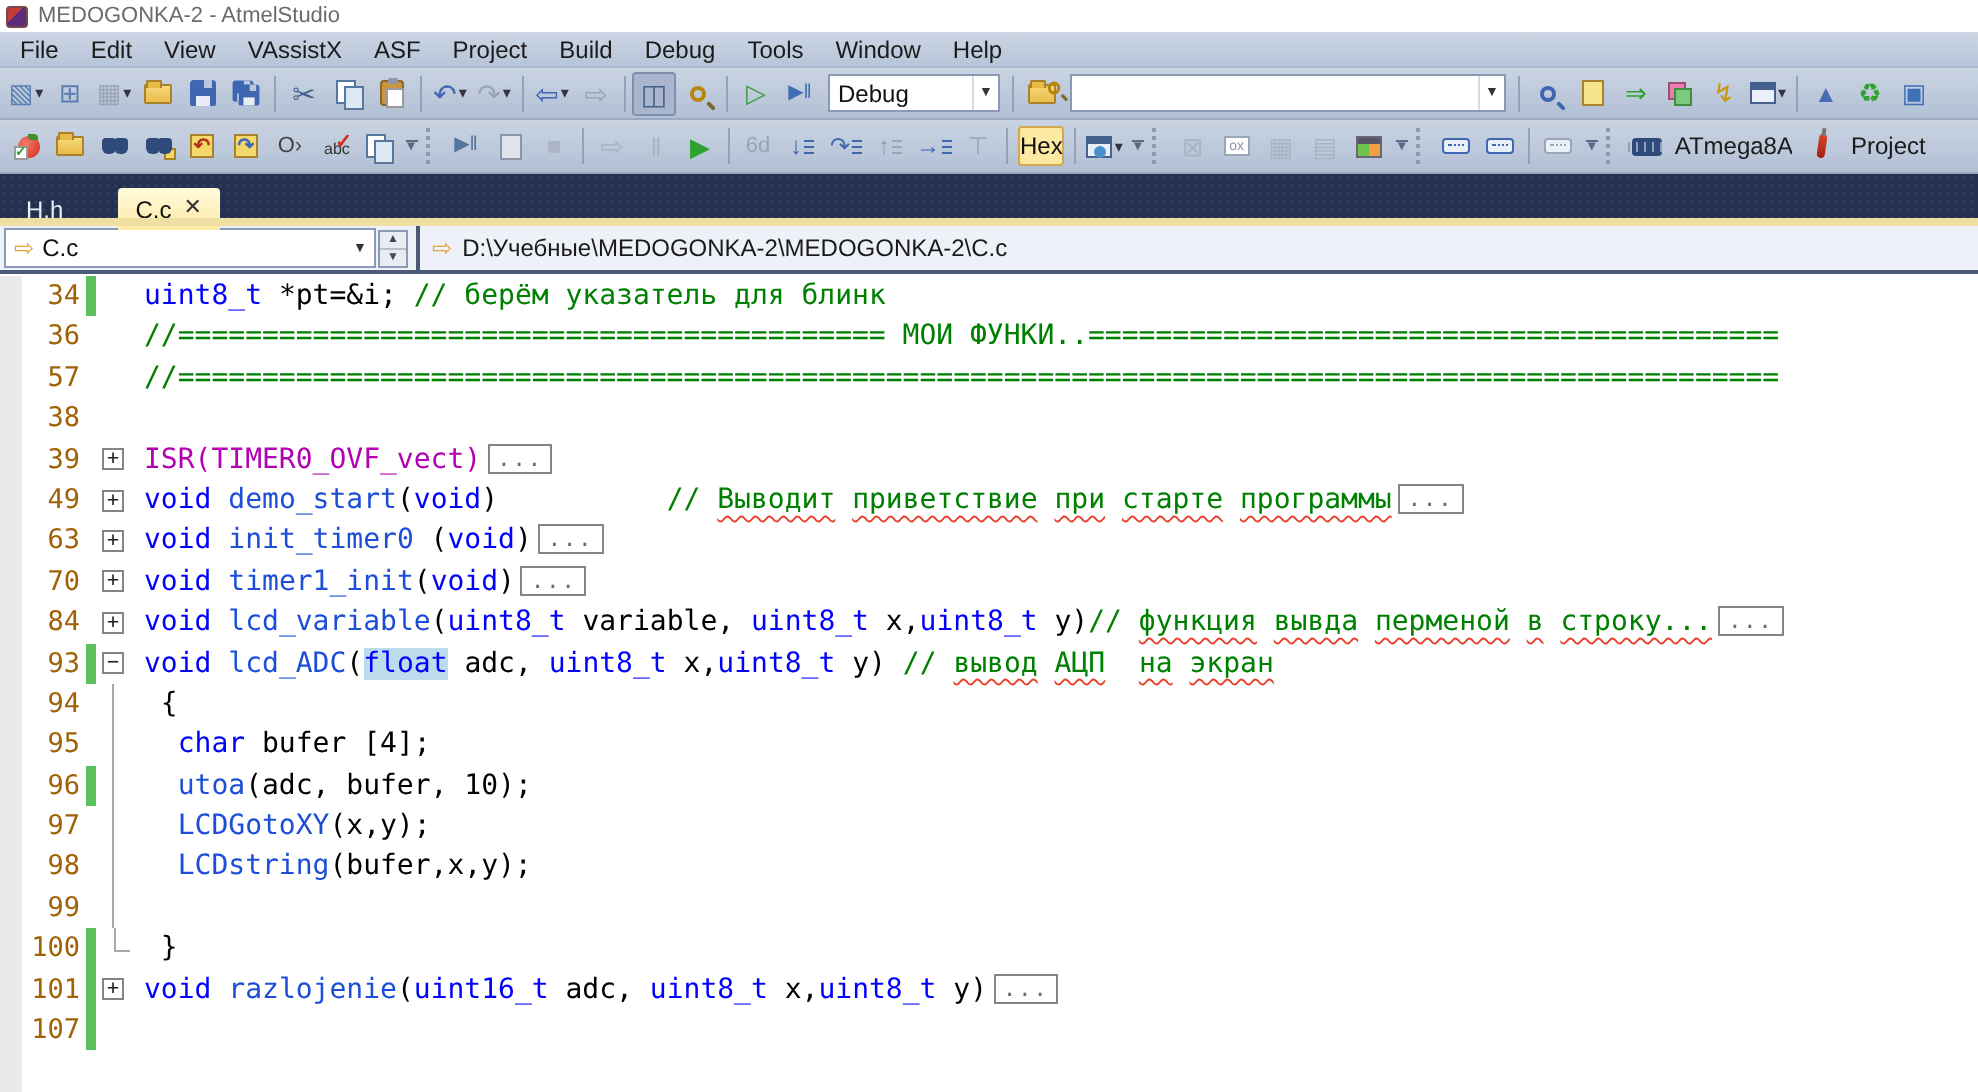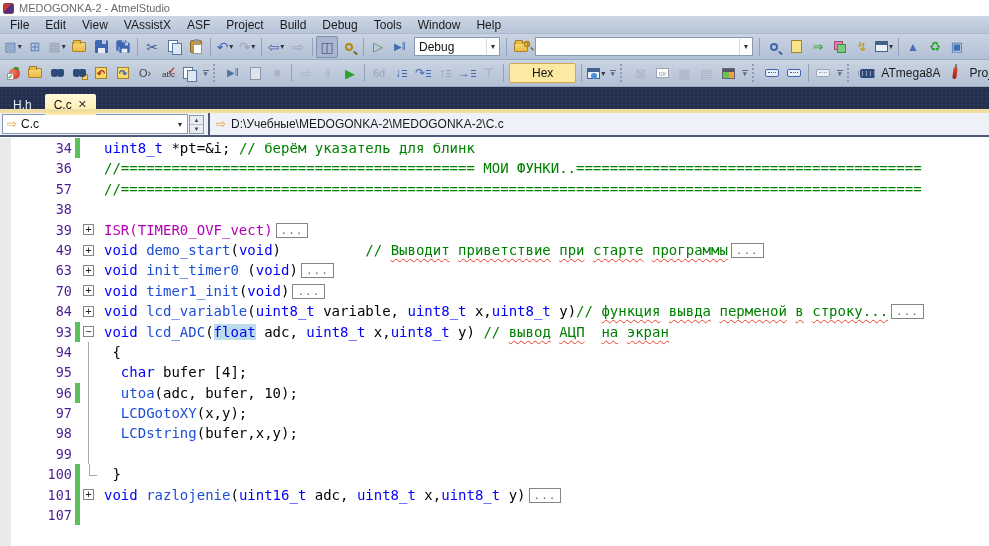--- a/index.html
+++ b/index.html
@@ -26,21 +26,21 @@
   .tbtn.pressed { background:#a9b6cd; border:1px solid #7f8fae; }
   .caret { font-size:8px; color:#334; margin-left:1px; }
   .sep { width:1px; height:18px; background:#93a2bb; margin:0 3px; flex:0 0 auto; }
   .grip { width:5px; height:18px; border-left:2px dotted #8b99b4; margin:0 4px 0 2px; flex:0 0 auto; }
   .overflow { width:11px; height:20px; display:flex; flex-direction:column; align-items:center; justify-content:center; gap:1px; flex:0 0 auto; }
   .overflow i { display:block; width:6px; height:0; border-top:1px solid #5a6a85; }
   .overflow b { font-size:7px; color:#5a6a85; line-height:4px; }
   .combo { background:#fff; border:1px solid #8a9ab5; height:19px; display:flex; align-items:center; font-size:12px; color:#111; margin:0 3px; flex:0 0 auto; }
   .combo .ctext { flex:1; padding:0 4px; white-space:nowrap; overflow:hidden; }
   .combo .carrow { width:13px; height:100%; display:flex; align-items:center; justify-content:center; font-size:7px; color:#333; border-left:1px solid #d5dce6; }
-  .toggle-btn { height:20px; padding:0 22px; background:#fdeaa2; border:1px solid #d3a94f; border-radius:2px; font-size:12px; color:#111; display:flex; align-items:center; margin:0 2px; flex:0 0 auto;}
+  .toggle-btn { height:20px; padding:0 0; background:#fdeaa2; border:1px solid #d3a94f; border-radius:2px; font-size:12px; color:#111; display:flex; align-items:center; margin:0 2px; flex:0 0 auto;}
   .tlabel { font-size:12px; color:#1b1b1b; margin:0 4px 0 3px; white-space:nowrap; overflow:hidden; flex:0 0 auto; }
 
   
   .ic-folder { width:14px; height:10px; background:linear-gradient(#f6d87c,#eaba47); border:1px solid #a8832c; border-radius:1px; position:relative; }
   .ic-folder:before { content:""; position:absolute; top:-3px; left:0; width:6px; height:3px; background:#eaba47; border:1px solid #a8832c; border-bottom:none; border-radius:1px 1px 0 0; }
   .ic-mag { width:8px; height:8px; border:2px solid #b8860b; border-radius:50%; position:relative; }
   .ic-mag.blue { border-color:#3f66b0; }
   .ic-mag:after { content:""; position:absolute; width:5px; height:2px; background:inherit; border-radius:1px; left:6px; top:7px; transform:rotate(45deg); background:#7a6a2a; }
   .ic-mag.blue:after { background:#3f66b0; }
   .ic-foldermag { position:relative; width:15px; height:11px; }
@@ -93,21 +93,21 @@
   .ic-tool:before { content:""; position:absolute; left:1px; top:-3px; width:2px; height:4px; background:#777; }
   .ic-step { display:flex; align-items:center; gap:1px; }
   .ic-step .bars { width:5px; height:7px; background:repeating-linear-gradient(#3f66b0 0 1px,transparent 1px 3px); }
   .ic-step.grey .bars { background:repeating-linear-gradient(#9aa6b6 0 1px,transparent 1px 3px); }
   .spin { width:15px; height:19px; display:flex; flex-direction:column; border:1px solid #8a9ab5; margin-left:1px; flex:0 0 auto; background:#e8ecf3;}
   .spin div { flex:1; display:flex; align-items:center; justify-content:center; font-size:6px; color:#445; border-bottom:1px solid #b7c0d0; }
   .spin div:last-child { border-bottom:none; }
 
   
   .tabstrip { height:26px; background:#24304e; background-image:radial-gradient(#2c3a5e 1px, transparent 1px); background-size:4px 4px; position:relative; }
-  .tabs { display:flex; align-items:flex-end; height:28px; padding-left:4px; gap:4px; }
+  .tabs { display:flex; align-items:flex-end; height:28px; padding-left:4px; gap:18px; }
   .tab { height:20px; padding:0 9px; display:flex; align-items:center; gap:6px; font-size:12px; color:#e8ecf4; border-radius:2px 2px 0 0; }
   .tab.active { background:linear-gradient(#fffbdc,#ffe9a5); color:#111; height:21px; }
   .tab .x { font-size:11px; color:#333; line-height:1; }
   .tabedge { position:absolute; left:0; right:0; bottom:0; height:4px; background:#f0dfa2; }
 
   
   .navbar { height:24px; background:#eef2f8; display:flex; align-items:center; border-bottom:2px solid #4c5a77; }
   .nav-combo { width:186px; height:20px; margin-left:2px; background:#fff; border:1px solid #8a9ab5; display:flex; align-items:center; }
   .nav-combo .arr { color:#e8a53a; font-size:12px; margin:0 4px; }
   .nav-combo .ctext { flex:1; font-size:12px; color:#111; }
@@ -115,21 +115,21 @@
   .nav-sep { width:2px; height:24px; background:#4c5a77; margin-left:4px; }
   .crumb { display:flex; align-items:center; gap:5px; padding-left:6px; }
   .crumb .arr { color:#e8a53a; font-size:12px; }
   .crumb .path { font-size:12px; color:#1a1a1a; }
 
   
   .editor { position:absolute; top:138px; left:0; right:0; bottom:0; background:#fff; font-family:"DejaVu Sans Mono", monospace; font-size:14px; }
   .indmargin { position:absolute; left:0; top:0; bottom:0; width:11px; background:#e9eaeb; }
   .lines { position:absolute; left:11px; top:0; right:0; bottom:0; }
   .cl { display:flex; height:20.4px; align-items:stretch; }
-  .cl .num { width:64px; text-align:right; color:#4c1d95; padding-right:3px; font-size:13.5px; line-height:20.4px; }
+  .cl .num { width:32px; text-align:right; color:#a16207; padding-right:3px; font-size:13.5px; line-height:20.4px; }
   .cl .bar { width:5px; }
   .cl .bar.on { background:#5cc05c; }
   .cl .fold { width:17px; display:flex; align-items:center; justify-content:center; }
   .foldbox { width:11px; height:11px; border:1px solid #848484; background:#fff; font-size:10px; line-height:9px; text-align:center; color:#222; }
   .fold .vline { width:1px; height:100%; background:#a8a8a8; }
   .fold .lend { width:8px; height:60%; border-left:1px solid #a8a8a8; border-bottom:1px solid #a8a8a8; align-self:flex-start; margin-left:8px; }
   .cl .code { white-space:pre; padding-left:7px; line-height:20.4px; color:#000; }
   .tk { color:#0000ff; }
   .tt { color:#0000ff; }
   .tf { color:#1d4ed8; }

